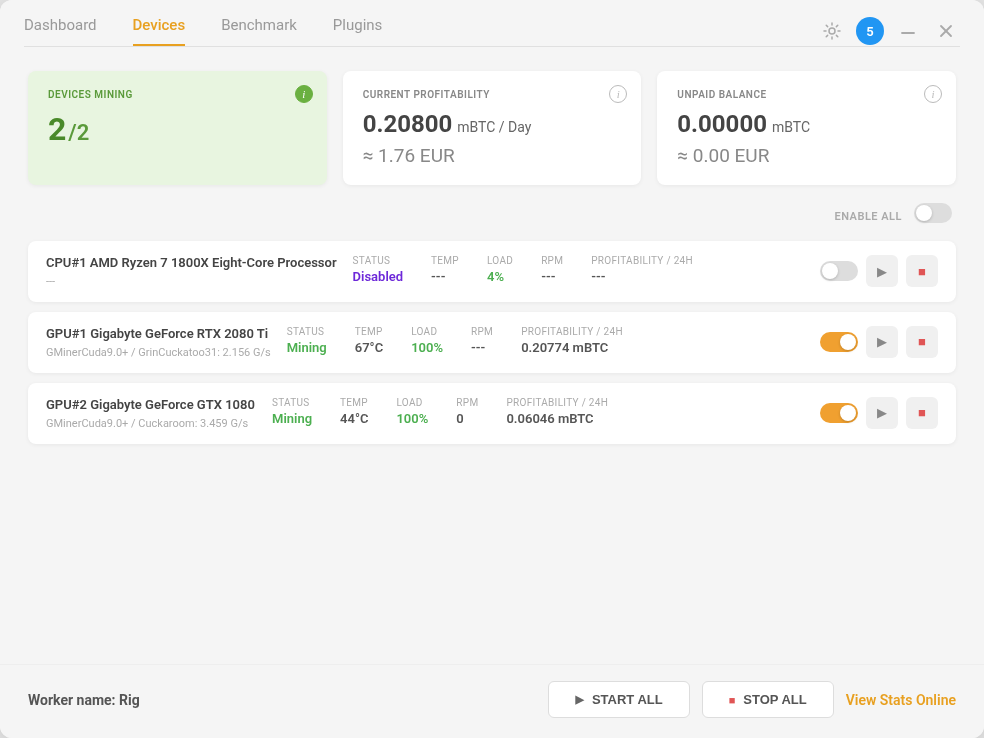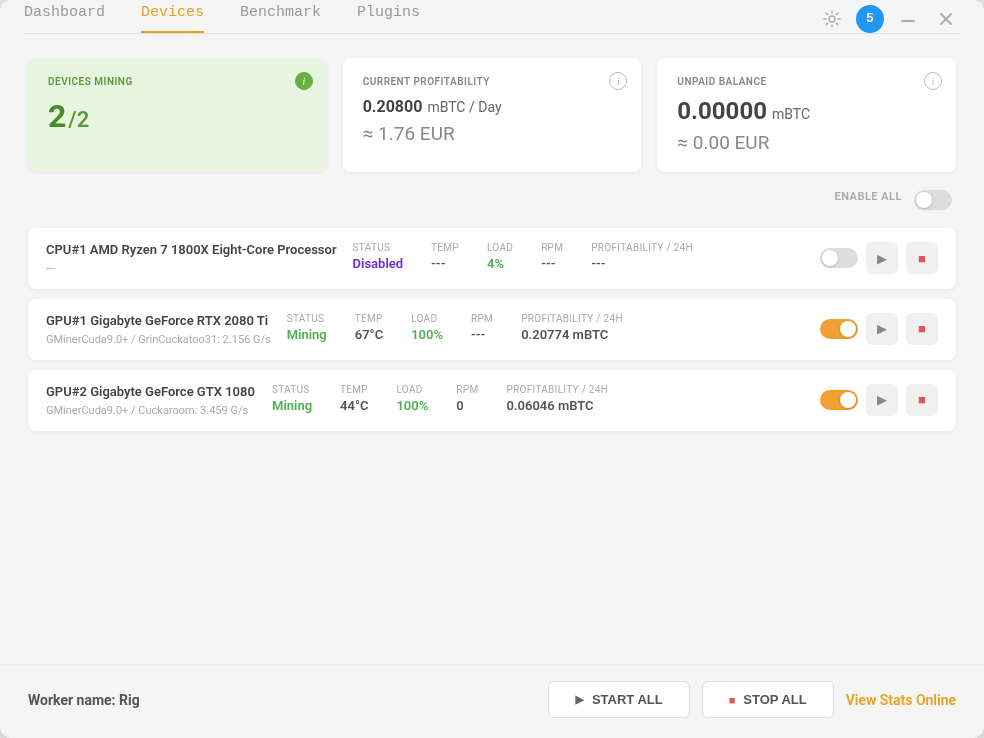--- a/index.html
+++ b/index.html
@@ -17,23 +17,22 @@
       background: #f5f5f5;
       border-radius: 12px;
       box-shadow: 0 4px 24px rgba(0,0,0,0.18);
       overflow: hidden;
       display: flex;
       flex-direction: column;
     }
     .titlebar {
       display: flex;
       align-items: center;
-      padding: 4px 24px 0 24px;
+      padding: 16px 24px 0 24px;
       background: #f5f5f5;
-      font-family: Liberation Mono, monospace;
     }
     .nav-tabs {
       display: flex;
       gap: 36px;
       flex: 1;
     }
     .nav-tab {
       font-size: 15px;
       color: #999;
       cursor: pointer;
@@ -159,21 +158,21 @@
       gap: 2px;
     }
     .fraction-denom {
       font-size: 22px;
       font-weight: 600;
       color: #5a9a3a;
     }
     .enable-all-row {
       display: flex;
       justify-content: flex-end;
-      align-items: flex-start;
+      align-items: flex-end;
       gap: 12px;
       padding-right: 4px;
     }
     .enable-all-label {
       font-size: 11px;
       color: #aaa;
       font-weight: 600;
       letter-spacing: 0.5px;
       text-transform: uppercase;
     }
@@ -361,21 +360,21 @@
         <div class="mining-fraction">
           <span class="stat-card-value">2</span>
           <span class="fraction-denom">/2</span>
         </div>
       </div>
 
       <div class="stat-card">
         <div class="info-icon">i</div>
         <div class="stat-card-label">CURRENT PROFITABILITY</div>
         <div style="display:flex;align-items:baseline;gap:5px;">
-          <span class="stat-card-value" style="font-size:16px;">0.20800</span>
+          <span class="stat-card-value" style="font-size:24px;">0.20800</span>
           <span class="stat-unit">mBTC / Day</span>
         </div>
         <div class="stat-card-sub">≈ 1.76 EUR</div>
       </div>
 
       <div class="stat-card">
         <div class="info-icon">i</div>
         <div class="stat-card-label">UNPAID BALANCE</div>
         <div style="display:flex;align-items:baseline;gap:5px;">
           <span class="stat-card-value" style="font-size:24px;">0.00000</span>

